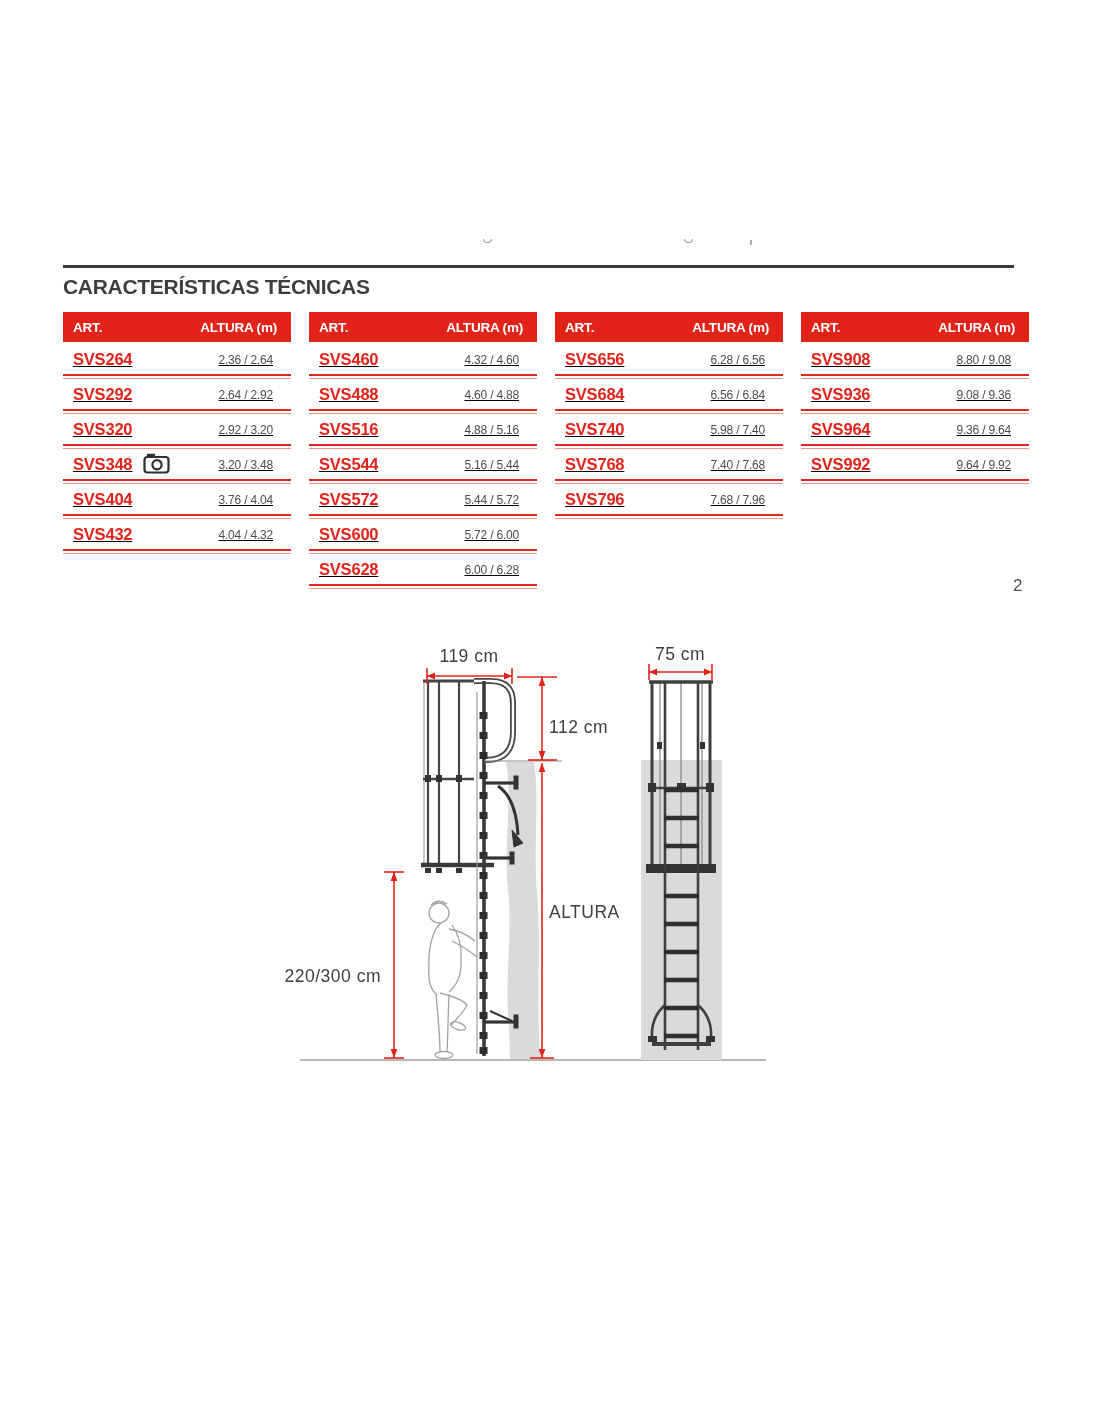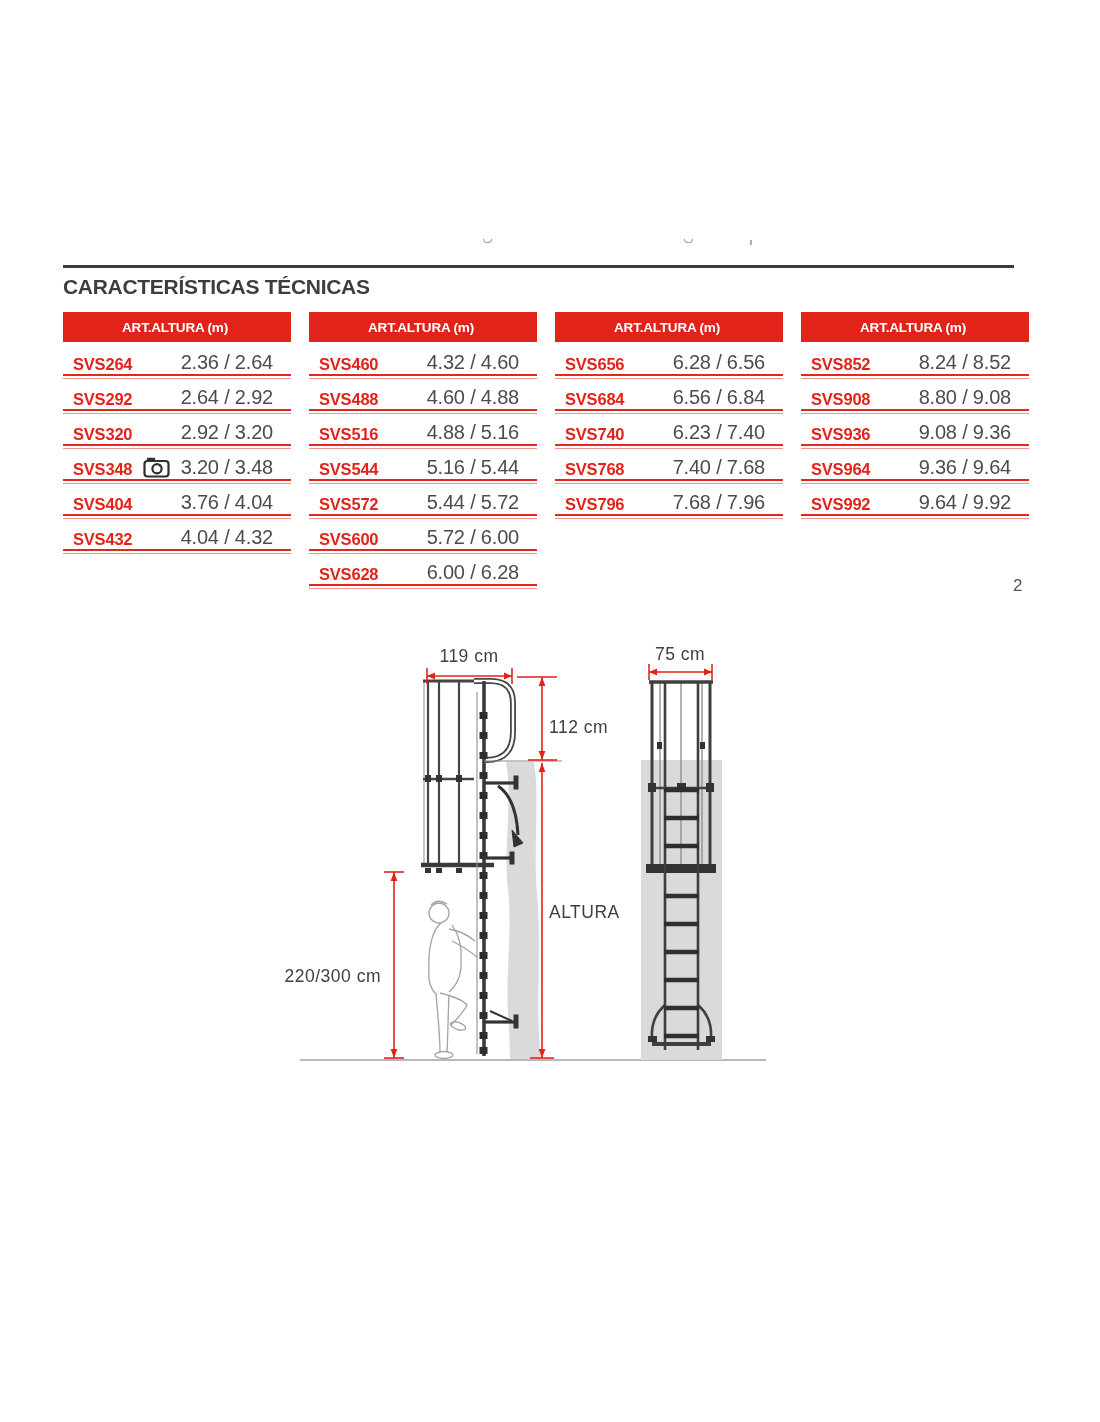--- a/index.html
+++ b/index.html
@@ -31,34 +31,35 @@
     font-size:21px;font-weight:bold;color:var(--ink);
     letter-spacing:-0.3px;white-space:nowrap;
   }
   .tables{
     position:absolute;left:63px;top:312px;width:966px;
     display:flex;gap:18px;
   }
   .spec-table{width:228px;flex:0 0 228px;}
   .thead{
     height:30px;background:var(--red);color:#fff;
-    display:flex;align-items:center;justify-content:center;
+    display:flex;align-items:center;justify-content:space-between;
     padding:0 14px 0 10px;
     font-size:13.5px;font-weight:bold;letter-spacing:-0.2px;
     margin-bottom:3px;
   }
   .trow{
     position:relative;height:35px;
-    display:flex;align-items:flex-end;
+    display:flex;align-items:center;
     padding:0 0 6px 0;
+    text-decoration:underline;
   }
   .trow::before{content:"";position:absolute;left:0;right:0;bottom:4px;height:2px;background:var(--red-line);}
   .trow::after{content:"";position:absolute;left:0;right:0;bottom:1px;height:1px;background:var(--red-line-light);}
   .art{padding-left:10px;font-size:16.5px;font-weight:bold;color:var(--red);letter-spacing:-0.2px;}
-  .val{margin-left:auto;padding-right:18px;font-size:20px;color:var(--val);letter-spacing:-0.2px;}
+  .val{margin-left:auto;padding-right:18px;font-size:12px;color:var(--val);letter-spacing:-0.2px;}
   .cam{margin-left:11px;display:inline-flex;align-items:center;position:relative;top:-1px;}
   .page-num{position:absolute;left:1013px;top:576px;font-size:17px;color:#525252;}
   .drawing{position:absolute;left:260px;top:634px;}
   .dim-label{font-family:"Liberation Sans",sans-serif;font-size:17.5px;fill:var(--draw);letter-spacing:0.5px;}
 </style>
 </head>
 <body>
 
 <div class="page">
 
@@ -157,43 +158,39 @@
           <div class="trow">
             <span class="art">SVS656</span>
             <span class="val">6.28 / 6.56</span>
           </div>
           <div class="trow">
             <span class="art">SVS684</span>
             <span class="val">6.56 / 6.84</span>
           </div>
           <div class="trow">
             <span class="art">SVS740</span>
-            <span class="val">6.23 / 7.40</span>
+            <span class="val">5.98 / 7.40</span>
           </div>
           <div class="trow">
             <span class="art">SVS768</span>
             <span class="val">7.40 / 7.68</span>
           </div>
           <div class="trow">
             <span class="art">SVS796</span>
             <span class="val">7.68 / 7.96</span>
           </div>
         </div>
   </div>
 
   <div class="spec-table">
     <div class="thead">
       <span>ART.</span>
       <span>ALTURA (m)</span>
     </div>
     <div>
-          <div class="trow">
-            <span class="art">SVS852</span>
-            <span class="val">8.24 / 8.52</span>
-          </div>
           <div class="trow">
             <span class="art">SVS908</span>
             <span class="val">8.80 / 9.08</span>
           </div>
           <div class="trow">
             <span class="art">SVS936</span>
             <span class="val">9.08 / 9.36</span>
           </div>
           <div class="trow">
             <span class="art">SVS964</span>

